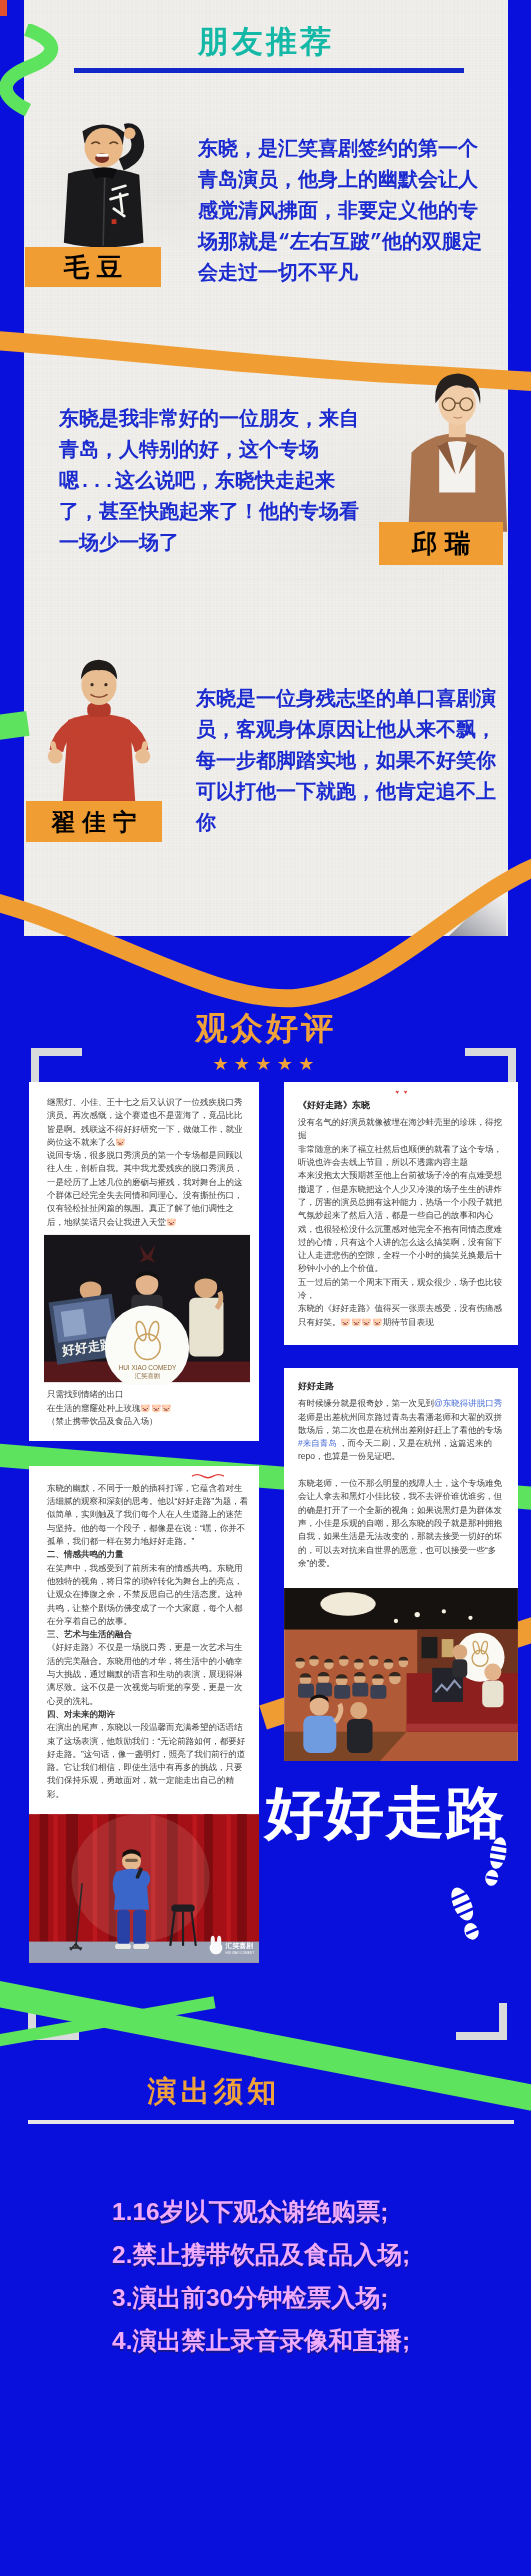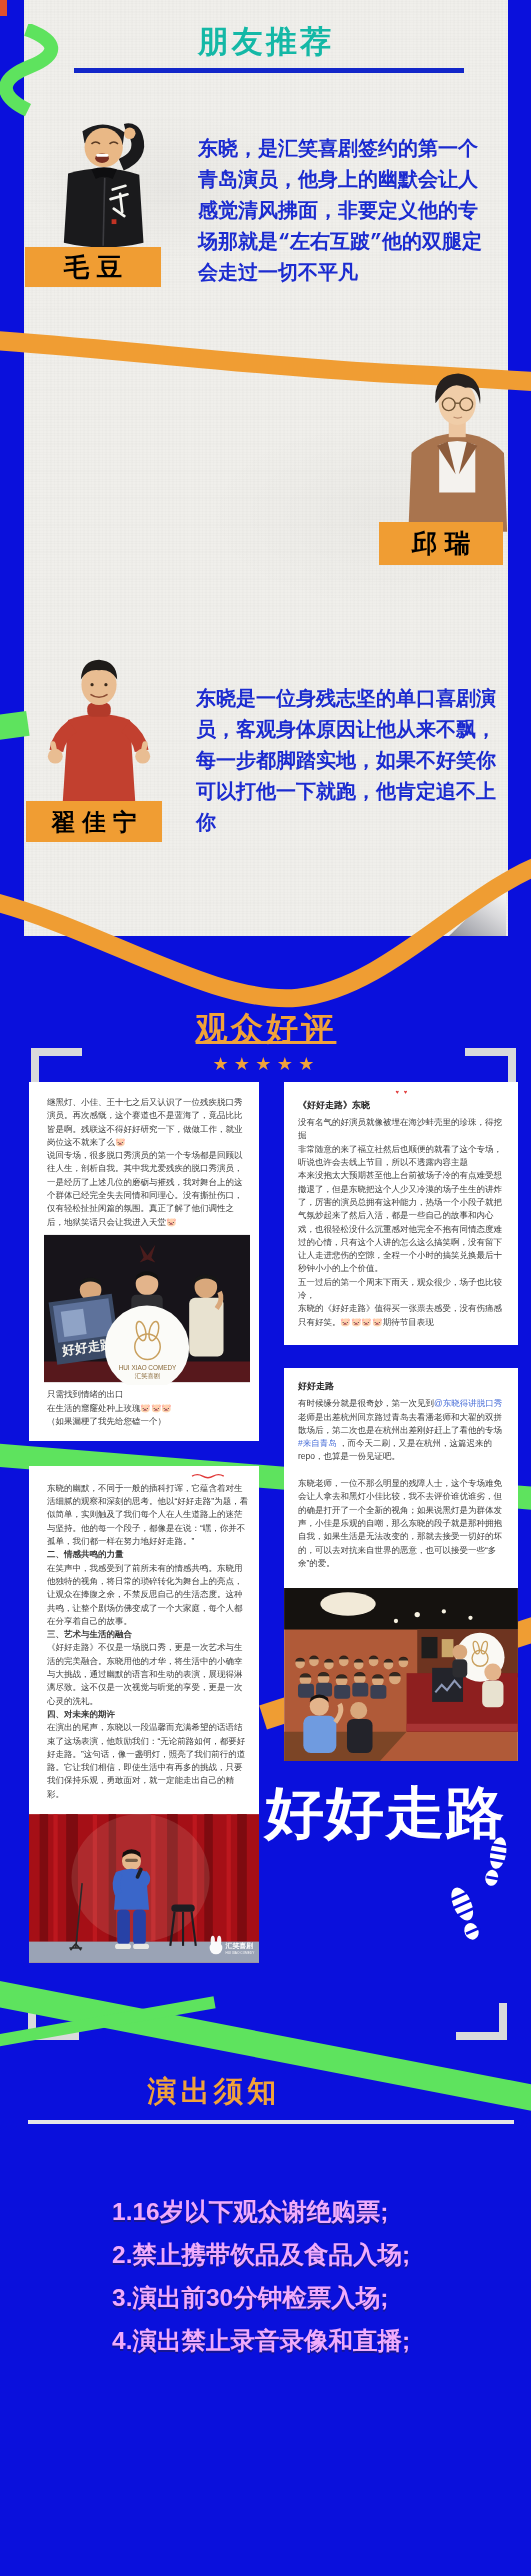--- a/index.html
+++ b/index.html
@@ -20,21 +20,21 @@
   .title-rule{left:74px;top:68px;width:390px;height:4.8px;background:#1226c9;}
 
   .quote{font-size:20px;font-weight:bold;color:#1b2bd0;line-height:31px;font-family:Liberation Mono, monospace;}
   .flabel{background:#f09d33;color:#000000;font-weight:bold;font-size:25.5px;
     display:flex;align-items:center;justify-content:center;letter-spacing:7.4px;text-indent:7.4px;}
 
   .green-patch{left:-4.3px;top:713px;width:32px;height:24.5px;background:#5ee35e;transform:rotate(-8deg);}
 
   
   .rev-title{left:0;top:1007px;width:532px;text-align:center;font-size:32px;font-weight:bold;
-    color:#f0a23a;letter-spacing:3.2px;z-index:3;text-decoration:underline;}
+    color:#f0a23a;letter-spacing:3.2px;z-index:3;}
   .stars{left:0;top:1053px;width:532px;text-align:center;font-size:18px;color:#f0a23a;
     letter-spacing:5.3px;z-index:3;}
   .bracket{width:51px;height:49px;z-index:1;}
   .br-tl{left:31px;top:1048px;border-top:8.5px solid #d9dadb;border-left:8.5px solid #d9dadb;}
   .br-tr{left:465px;top:1048px;border-top:8.5px solid #d9dadb;border-right:8.5px solid #d9dadb;}
   .br-bl{left:28px;top:2003px;height:37px;border-bottom:8.5px solid #d9dadb;border-left:8.5px solid #d9dadb;}
   .br-br{left:456px;top:2003px;height:37px;border-bottom:8.5px solid #d9dadb;border-right:8.5px solid #d9dadb;}
 
   .band{z-index:1;}
   .green-band-1{left:-10.6px;top:1443px;width:564px;height:23.4px;background:#5ee35e;
@@ -119,20 +119,21 @@
     <ellipse cx="104" cy="62" rx="35" ry="41" fill="#f0cda8"></ellipse>
     <path d="M63 62 Q58 8 106 6 Q152 10 147 64 Q142 28 119 33 Q94 18 74 48 Z" fill="#26211f"></path>
     <circle cx="88" cy="64" r="12" fill="none" stroke="#6b5132" stroke-width="2.5"></circle>
     <circle cx="121" cy="64" r="12" fill="none" stroke="#6b5132" stroke-width="2.5"></circle>
     <line x1="100" y1="62" x2="109" y2="62" stroke="#6b5132" stroke-width="2.5"></line>
     <path d="M97 88 q 8 4 16 0" fill="none" stroke="#b8896a" stroke-width="2.5"></path>
   </svg>
   <div class="abs flabel" style="left:379px;top:522px;width:124px;height:43px">
     <span>邱瑞</span>
   </div>
+  <div class="abs quote" style="left:59px;top:404px;width:301px">东晓是我非常好的一位朋友，来自青岛，人特别的好，这个专场嗯...这么说吧，东晓快走起来了，甚至快跑起来了！他的专场看一场少一场了</div>
 
   <div class="abs green-patch"></div>
   <svg class="abs photo" style="left:35px;top:657px" width="128" height="145" viewBox="0 0 240 272">
     <path d="M62 118 Q120 96 178 118 L188 272 L52 272 Z" fill="#c2402f"></path>
     <rect x="98" y="86" width="44" height="26" rx="10" fill="#b23a2a"></rect>
     <path d="M70 130 Q44 150 40 176" fill="none" stroke="#c2402f" stroke-width="26"></path>
     <path d="M170 130 Q196 150 200 176" fill="none" stroke="#c2402f" stroke-width="26"></path>
     <circle cx="38" cy="186" r="14" fill="#e9bd92"></circle>
     <rect x="30" y="158" width="10" height="22" rx="5" fill="#e9bd92" transform="rotate(-12 35 169)"></rect>
     <circle cx="202" cy="186" r="14" fill="#e9bd92"></circle>
@@ -199,21 +200,21 @@
       <g fill="none" stroke="#c9a05e" stroke-width="3">
         <ellipse cx="198" cy="196" rx="9" ry="20" transform="rotate(-14 198 196)"></ellipse>
         <ellipse cx="224" cy="196" rx="9" ry="20" transform="rotate(14 224 196)"></ellipse>
         <circle cx="211" cy="228" r="26"></circle>
         </g>
       <text x="211" y="276" text-anchor="middle" font-size="13" fill="#8a6a3a">HUI XIAO COMEDY</text>
       <text x="211" y="292" text-anchor="middle" font-size="13" fill="#8a6a3a">汇笑喜剧</text>
     </svg>
     <p class="txt">只需找到情绪的出口</p>
     <p class="txt">在生活的窟窿处种上玫瑰🐷🐷🐷</p>
-    <p class="txt">（如果漏梗了我先给您磕一个）</p>
+    <p class="txt">（禁止携带饮品及食品入场）</p>
   </div>
 
   <div class="card" style="left:29px;top:1466px;width:230px;height:497px;padding:7.4px 9.6px 0 18px">
     <svg width="37" height="5.3" viewBox="0 0 70 10" style="margin:0 0 3.2px 144px">
       <path d="M2 6 Q12 0 22 6 T42 6 T62 6" fill="none" stroke="#e03a3a" stroke-width="2.5"></path>
     </svg>
     <p class="txt">东晓的幽默，不同于一般的插科打诨，它蕴含着对生活细腻的观察和深刻的思考。他以“好好走路”为题，看似简单，实则触及了我们每个人在人生道路上的迷茫与坚持。他的每一个段子，都像是在说：“嘿，你并不孤单，我们都一样在努力地好好走路。”</p>
     <p class="txt" style="font-weight:bold">二、情感共鸣的力量</p>
     <p class="txt">在笑声中，我感受到了前所未有的情感共鸣。东晓用他独特的视角，将日常的琐碎转化为舞台上的亮点，让观众在捧腹之余，不禁反思自己的生活态度。这种共鸣，让整个剧场仿佛变成了一个大家庭，每个人都在分享着自己的故事。</p>
     <p class="txt" style="font-weight:bold">三、艺术与生活的融合</p>

